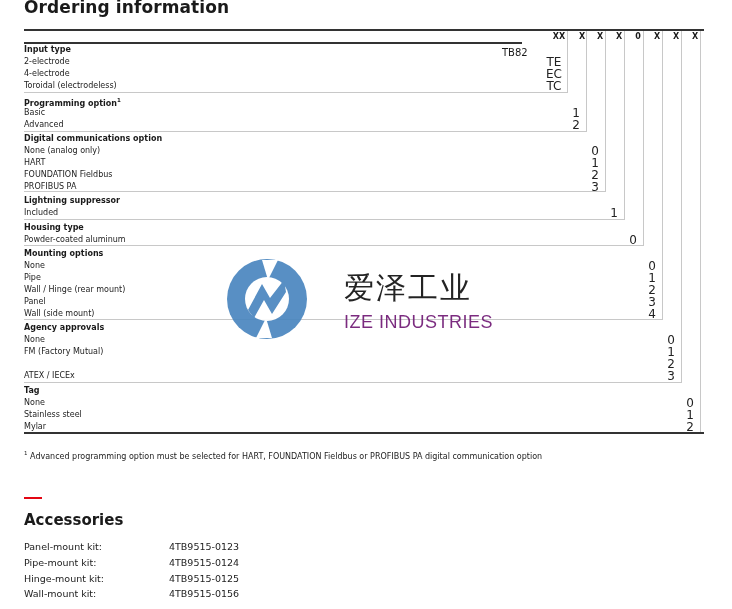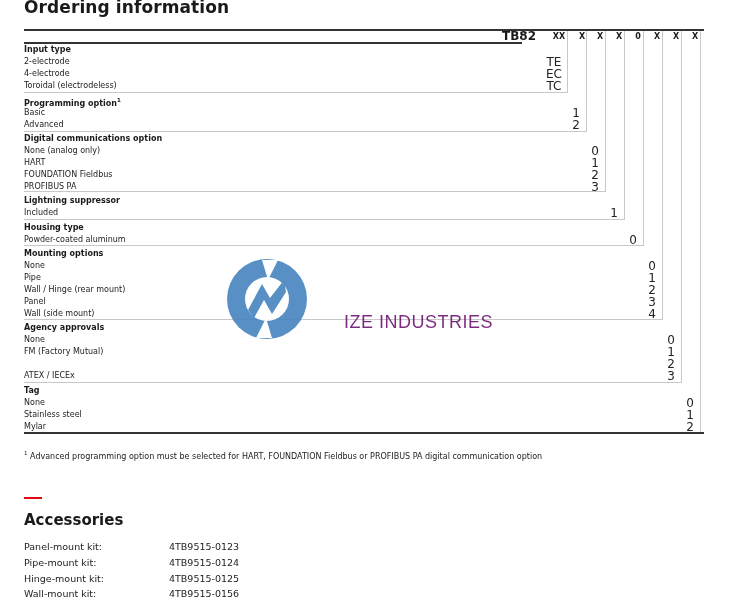--- a/index.html
+++ b/index.html
@@ -11,21 +11,21 @@
     .h1 {
       position: absolute; left: 24px; top: -3px;
       font-size: 17px; font-weight: bold; letter-spacing: 0.1px;
     }
     .ord { position: absolute; left: 24px; top: 0; width: 680px; height: 440px; }
     .topbar { position: absolute; left: 0; top: 29px; width: 680px; height: 2px; background: #333; }
     .hdr-row { position: absolute; left: 0; top: 31px; width: 680px; height: 11px; }
     .hdr-title { position: absolute; left: 0; top: 0; font-size: 8px; font-weight: bold; line-height: 11px; }
     .hdr-line { position: absolute; left: 0; top: 11px; width: 498px; height: 2px; background: #333; }
     .code-cell { position: absolute; top: 0; font-size: 8px; font-weight: bold; line-height: 11px; text-align: center; }
-    .tb82 { position: absolute; left: 478px; top: 0; font-size: 12px; font-weight: bold; line-height: 11px; }
+    .tb82 { position: absolute; left: 478px; top: 16px; font-size: 10px; font-weight: normal; line-height: 11px; }
     .vl { position: absolute; width: 1px; background: #c8c8c8; }
     .hl { position: absolute; height: 1px; background: #c8c8c8; }
     .sec-title { position: absolute; left: 0; font-size: 8px; font-weight: bold; line-height: 12px; }
     .opt { position: absolute; left: 0; font-size: 8px; line-height: 12px; color: #222; }
     .code { position: absolute; font-size: 12px; line-height: 12px; text-align: center; color: #222; }
     .bottombar { position: absolute; left: 0; top: 432px; width: 680px; height: 2px; background: #333; }
     .footnote { position: absolute; left: 24px; top: 450px; font-size: 8px; color: #222; }
     .footnote sup { font-size: 5.5px; }
     .red-dash { position: absolute; left: 24px; top: 497px; width: 18px; height: 2px; background: #e30613; }
     .h2 { position: absolute; left: 24px; top: 511px; font-size: 15px; font-weight: bold; }
@@ -162,14 +162,15 @@
 </div>
 
 <div class="wm">
   <svg width="82" height="82" viewBox="0 0 82 82" style="position:absolute;left:0;top:0">
     <circle cx="41" cy="41" r="40" fill="#4a86bf"></circle>
     <circle cx="41" cy="41" r="22" fill="#ffffff"></circle>
     <path d="M22 52 L36 26 L44 40 L58 22 L60 34 L46 56 L38 42 L28 60 Z" fill="#4a86bf"></path>
     <path d="M30 80 L40 60 L46 80 Z" fill="#ffffff"></path>
     <path d="M52 2 L42 22 L36 2 Z" fill="#ffffff"></path>
   </svg>
+  <div class="wm-cn">爱泽工业</div>
   <div class="wm-en">IZE INDUSTRIES</div>
 </div>
 
 </body></html>

